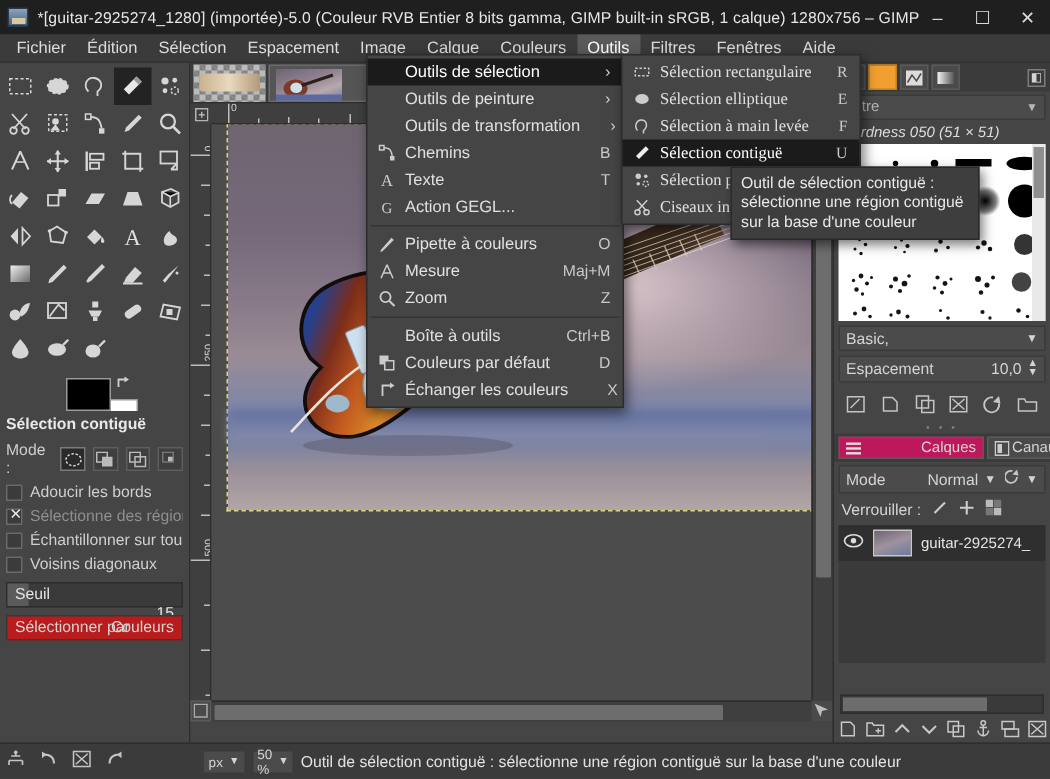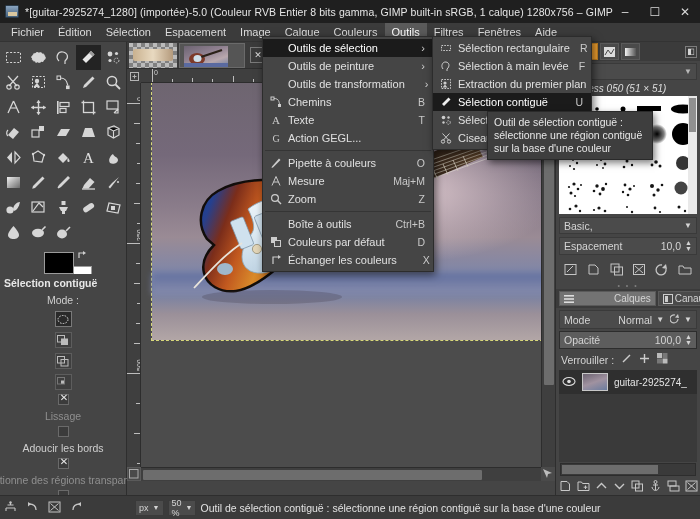--- a/index.html
+++ b/index.html
@@ -50,21 +50,21 @@
   .bgbox{ position:absolute; left:62px; top:17px; width:30px;height:22px; background:#fff; border:1px solid #9b9b9b;}
   .swaparrow{ position:absolute; left:77px; top:1px; width:10px;height:10px;}
   .resetsw{ position:absolute; left:44px; top:31px; width:10px;height:10px;}
 
   .tbbar{ height:17px; background:#3f3f3f; border-top:1px solid #343434;border-bottom:1px solid #343434;
     display:flex; align-items:center; padding-left:3px; gap:3px;}
   .tbbar .spacer{flex:1;}
 
   .tool-options{ position:absolute; left:0; right:0; top:232px; bottom:0; background:#454545;}
   .to-title{ font-size:10.5px;font-weight:bold;color:#e8e8e8;padding:3px 0 3px 4px;}
-  .to-row{ display:flex;align-items:center;padding:2px 4px; gap:5px;flex-direction:column;}
+  .to-row{ display:flex;align-items:center;padding:2px 4px; gap:5px;}
   .to-label{ font-size:10.5px; color:#cfcfcf;}
   .to-label.dim{ color:#8f8f8f;}
   .modebox{ width:17px;height:16px;border:1px solid #5d5d5d;background:#3f3f3f;display:flex;align-items:center;justify-content:center;}
   .modebox.on{ background:#2a2a2a; border-color:#7a7a7a;}
   .chk{ width:11px;height:11px;border:1px solid #6a6a6a;background:#3b3b3b;flex:none;position:relative;}
   .chk.x:before{content:"✕";position:absolute;left:0;top:-3px;width:11px;text-align:center;font-size:10px;color:#e9e9e9;}
   .slider{ margin:4px 4px 0 4px; height:17px; background:#3a3a3a; border:1px solid #2d2d2d; position:relative;}
   .slider .fill{position:absolute;left:0;top:0;bottom:0;width:12%;background:#5b5b5b;}
   .slider .lbl{position:absolute;left:5px;top:1px;font-size:10.5px;color:#e2e2e2;}
   .slider .val{position:absolute;right:5px;top:14px;font-size:10.5px;color:#e2e2e2;}
@@ -136,21 +136,21 @@
   .combobar{ margin:3px; height:17px; background:#4b4b4b;border:1px solid #3a3a3a; display:flex;align-items:center;
       padding:0 4px; font-size:10.5px; }
   .spinbar{ margin:3px; height:18px; background:#4b4b4b;border:1px solid #3a3a3a; display:flex;align-items:center;
       padding:0 4px; font-size:10.5px; position:relative;}
   .btnrow{ display:flex; justify-content:space-around; align-items:center; height:22px; margin:2px 4px;}
   .ibtn{ width:20px;height:18px; display:flex;align-items:center;justify-content:center;}
   .graspdots{ text-align:center; font-size:7px; color:#7e7e7e; letter-spacing:2px; height:7px;}
 
   .layertabs{ height:19px; display:flex; align-items:center; gap:2px; padding-left:3px; background:#3b3b3b;}
   .ltab{ display:flex;align-items:center;gap:2px;padding:1px 4px;font-size:10px;background:#4a4a4a;border:1px solid #5a5a5a;}
-  .ltab.act{ background:#737373;gap:40px;}
+  .ltab.act{ background:#be185d;gap:40px;}
   .row-mode{ display:flex;align-items:center;height:19px;margin:2px 3px;background:#4b4b4b;border:1px solid #3a3a3a;padding:0 4px;font-size:10.5px;}
   .row-op{ display:flex;align-items:center;height:18px;margin:2px 3px;background:#3a3a3a;border:1px solid #2d2d2d;padding:0 4px;font-size:10.5px;position:relative;}
   .lockrow{ display:flex;align-items:center;gap:7px;height:17px;padding:0 5px;font-size:10.5px;}
   .layerlist{ margin:2px 3px; background:#3a3a3a; height:92px; }
   .layeritem{ display:flex;align-items:center; height:24px; background:#2f2f2f; padding:0 3px; gap:6px;}
   .lthumb{ width:26px;height:18px;border:1px solid #c8c8c8;
      background:linear-gradient(160deg,#6d6472,#a092a0 50%,#6b7c9e);}
   .lname{ font-size:10px; color:#e4e4e4; white-space:nowrap; overflow:hidden;}
   .dockfoot{ position:absolute;left:0;right:0;bottom:0;}
   .dockfoot .sl{ height:13px;margin:0 4px;background:#3a3a3a;border:1px solid #2d2d2d;position:relative;}
@@ -162,21 +162,21 @@
      border-top:1px solid #2e2e2e; display:flex; align-items:center;}
   .sb-left{ width:127px; display:flex; justify-content:space-around; align-items:center; height:24px;}
   .sb-mid{ flex:1; display:flex; align-items:center; padding-left:48px; gap:4px;}
   .unitsel{ height:16px; background:#4b4b4b; border:1px solid #3a3a3a; display:flex;align-items:center;
       gap:4px; padding:0 3px; font-size:9px;}
   .sbtext{ font-size:10.5px; color:#e2e2e2; white-space:nowrap;}
   .sb-right{ width:145px; }
 
   
   .menu{ position:absolute; background:#454545; border:1px solid #2c2c2c;
-     box-shadow:2px 3px 8px rgba(0,0,0,.55); padding:2px 0; z-index:40;margin-left:18px;}
+     box-shadow:2px 3px 8px rgba(0,0,0,.55); padding:2px 0; z-index:40;}
   .mi{ display:flex; align-items:center; height:18px; padding:0 8px 0 4px; font-size:11px; color:#e0e0e0; white-space:nowrap;}
   .mi.hl{ background:#1b1b1b; color:#fff;}
   .mi .ic{ width:17px; flex:none; display:flex;align-items:center;justify-content:center; color:#cfcfcf;}
   .mi .lb{ flex:1; padding-left:4px;}
   .mi .ac{ color:#c9c9c9; padding-left:26px; font-size:10.5px;}
   .mi .ar{ padding-left:20px; color:#d0d0d0; font-size:11px;}
   .msep{ height:1px; background:#353535; margin:3px 2px;}
 
   .tooltip{ position:absolute; background:#3e3e3e; border:1px solid #2a2a2a; z-index:60;
      padding:4px 6px; width:166px; box-shadow:2px 3px 7px rgba(0,0,0,.5);}
@@ -522,24 +522,20 @@
             </svg>
           </span>
         <span class="modebox">
             <svg width="12" height="11" viewBox="0 0 12 11">
               <rect x="4" y="3.5" width="3.5" height="3.5" fill="#bbb"></rect>
               <rect x=".5" y=".5" width="7" height="6.5" fill="none" stroke="#777"></rect>
             </svg>
           </span>
       </div>
 
-      <div class="to-row">
-        <span class="chk x"></span>
-        <span class="to-label dim">Lissage</span>
-      </div>
       <div class="to-row">
         <span class="chk"></span>
         <span class="to-label">Adoucir les bords</span>
       </div>
       <div class="to-row">
         <span class="chk x"></span>
         <span class="to-label dim" style="white-space:nowrap;overflow:hidden;">Sélectionne des régions transparentes</span>
       </div>
       <div class="to-row">
         <span class="chk"></span>
@@ -972,29 +968,20 @@
       <span>Mode</span>
       <span style="margin-left:auto;">Normal</span>
       <span style="margin-left:4px;font-size:8px;">▼</span>
       <span style="margin-left:6px;"><svg width="11" height="10" viewBox="0 0 11 10">
             <path d="M8 5 A4 4 0 1 1 5 1" fill="none" stroke="#c5c5c5" stroke-width="1.2"></path>
             <path d="M8 0 L9 4 L5 3.4 Z" fill="#c5c5c5"></path>
           </svg></span>
       <span style="margin-left:3px;font-size:8px;">▼</span>
     </div>
 
-    <div class="row-op">
-      <span style="position:absolute;left:0;top:0;bottom:0;width:100%;background:#5d5d5d;"></span>
-      <span style="position:relative;z-index:1;">Opacité</span>
-      <span style="margin-left:auto;position:relative;z-index:1;">100,0</span>
-      <span style="margin-left:4px;z-index:1;position:relative;display:flex;flex-direction:column;line-height:6px;font-size:7px;">
-          <i style="font-style:normal;">▲</i>
-          <i style="font-style:normal;">▼</i>
-        </span>
-    </div>
 
     <div class="lockrow">
       <span>Verrouiller :</span>
       <span><svg width="11" height="11" viewBox="0 0 11 11">
             <path d="M2 9 L9 2" stroke="#ccc" stroke-width="1.4"></path>
           </svg></span>
       <span><svg width="11" height="11" viewBox="0 0 11 11">
             <path d="M5.5 1 L5.5 10 M1 5.5 L10 5.5" stroke="#ccc" stroke-width="1.4"></path>
           </svg></span>
       <span><svg width="11" height="11" viewBox="0 0 11 11">
@@ -1198,48 +1185,47 @@
           <svg width="12" height="12" viewBox="0 0 12 12">
             <path d="M3 10 L3 3 L9 3" stroke="#ccc" fill="none" stroke-width="1.2"></path>
             <path d="M11 3 L8 1 L8 5 Z" fill="#ccc"></path>
           </svg>
         </span>
       <span class="lb">Échanger les couleurs</span>
       <span class="ac">X</span>
     </div>
   </div>
 
-  <div class="menu" style="left:414px; top:36px; width:160px;">
+  <div class="menu" style="left:414px; top:36px; width:160px;font-family:Liberation Serif, serif;">
     <div class="mi">
       <span class="ic">
           <svg width="12" height="12" viewBox="0 0 12 12">
             <rect x="1.5" y="3.5" width="9" height="5" fill="none" stroke="#ccc" stroke-dasharray="1.6 1.2"></rect>
           </svg>
         </span>
       <span class="lb">Sélection rectangulaire</span>
       <span class="ac" style="padding-left:10px;">R</span>
     </div>
     <div class="mi">
       <span class="ic">
           <svg width="12" height="12" viewBox="0 0 12 12">
+            <ellipse cx="6" cy="6" rx="4.5" ry="3.4" fill="#ccc"></ellipse>
+          </svg>
+        </span>
+      <span class="lb">Sélection elliptique</span>
+      <span class="ac" style="padding-left:10px;">E</span>
+    </div>
+    <div class="mi">
+      <span class="ic">
+          <svg width="12" height="12" viewBox="0 0 12 12">
             <path d="M3 9 C0.5 6 2.5 1.5 6 2 C9.5 2.5 10 6.5 7 9 L7 11" fill="none" stroke="#ccc"></path>
           </svg>
         </span>
       <span class="lb">Sélection à main levée</span>
       <span class="ac" style="padding-left:10px;">F</span>
-    </div>
-    <div class="mi">
-      <span class="ic">
-          <svg width="12" height="12" viewBox="0 0 12 12">
-            <rect x="1.5" y="1.5" width="9" height="9" fill="none" stroke="#ccc" stroke-dasharray="1.6 1.2"></rect>
-            <circle cx="5" cy="5" r="1.6" fill="#ccc"></circle>
-            <path d="M2.5 9.5 L5 6.5 L7.5 9.5 Z" fill="#ccc"></path>
-          </svg>
-        </span>
-      <span class="lb">Extraction du premier plan</span>
     </div>
     <div class="mi hl">
       <span class="ic">
           <svg width="12" height="12" viewBox="0 0 12 12">
             <path d="M8.5 1.5 L10.5 3.5 L4 10 L2 8 Z" fill="#eee"></path>
           </svg>
         </span>
       <span class="lb">Sélection contiguë</span>
       <span class="ac" style="padding-left:16px;">U</span>
     </div>

